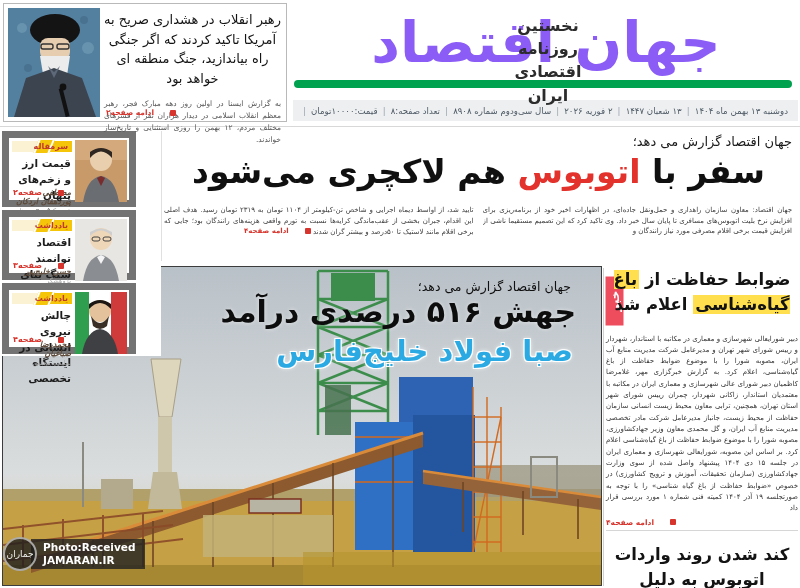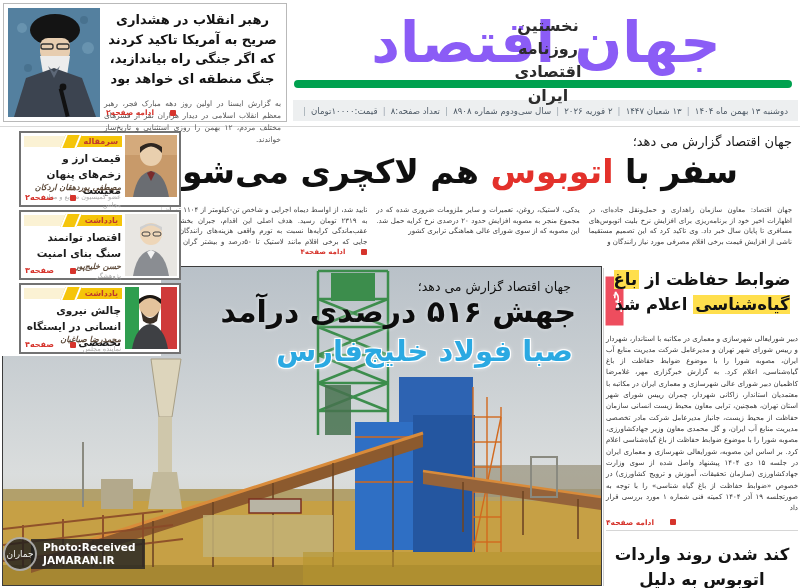--- a/index.html
+++ b/index.html
@@ -5,57 +5,57 @@
   html,body{margin:0;padding:0;}
   body{
     width:800px;height:588px;position:relative;overflow:hidden;background:#fff;
     font-family:"DejaVu Sans","Liberation Sans",sans-serif;direction:rtl;
   }
   .abs{position:absolute;}
   
   #lead-box{left:3px;top:3px;width:284px;height:119px;border:1px solid #b9b9b9;background:#fff;box-sizing:border-box;z-index:6;}
   #lead-photo{position:absolute;left:4px;top:4px;width:92px;height:109px;overflow:hidden;}
   #lead-text{position:absolute;left:100px;right:5px;top:6px;}
-  #lead-headline{font-size:13px;font-weight:bold;line-height:1.5;color:#141414;text-align:center;}
+  #lead-headline{font-size:13px;font-weight:normal;line-height:1.5;color:#141414;text-align:center;}
   #lead-summary{margin-top:10px;font-size:7.5px;line-height:1.6;color:#555;text-align:justify;}
   #lead-more{position:absolute;left:102px;bottom:4px;font-size:7.5px;}
   
   #logo-title{left:300px;top:0;width:492px;height:82px;line-height:86px;text-align:center;
     font-size:56px;font-weight:bold;color:#8b5cf6;letter-spacing:1px;z-index:3;}
   #logo-tagline{left:498px;top:14px;width:100px;text-align:center;font-size:16px;font-weight:bold;
     color:#2c2c2c;line-height:1.45;z-index:4;background:rgba(255,255,255,.0);}
   #logo-swoosh{left:294px;top:80px;width:498px;height:8px;background:#00a14f;border-radius:4px;z-index:3;}
   #date-bar{left:293px;top:100px;width:505px;height:21px;background:#edeff0;display:flex;align-items:center;
     justify-content:space-between;padding:0 10px;box-sizing:border-box;font-size:8.6px;color:#4e5a66;z-index:3;}
   #date-bar .sep{color:#9aa4ad;font-style:normal;}
   #header-rule{left:0;top:126px;width:800px;height:1px;background:#d8d8d8;}
   
   #sidebar-bg{left:0;top:127px;width:161px;height:229px;background:#fff;z-index:4;}
-  .sb-card{position:absolute;left:19px;width:162px;border:2px solid #737373;background:#fff;box-sizing:border-box;z-index:5;}
+  .sb-card{position:absolute;left:2px;width:134px;border:7px solid #737373;background:#fff;box-sizing:border-box;z-index:5;}
   #sb-card-0{top:131px;height:76px;}
   #sb-card-1{top:210px;height:70px;}
   #sb-card-2{top:283px;height:71px;}
   .sb-photo{position:absolute;right:2px;top:2px;width:52px;height:62px;overflow:hidden;}
   .sb-band{position:absolute;left:3px;right:57px;top:3px;height:11px;
     background:linear-gradient(to left,#f5c50a 0,#f5c50a 56%,#fbf2d4 56%,#fbf2d4 100%);}
   .sb-band .notch{position:absolute;left:40%;top:-1px;width:12px;height:13px;background:#f5c50a;
     transform:skewX(-22deg);border-left:2px solid #fff;border-right:2px solid #fff;}
   .sb-band .lbl{position:absolute;right:4px;top:0;font-size:8px;font-weight:bold;color:#c0392b;line-height:11px;}
   .sb-head{position:absolute;top:18px;left:4px;right:58px;font-size:10.5px;font-weight:bold;line-height:1.5;color:#1d1d1d;text-align:right;}
   .sb-meta{position:absolute;left:4px;right:58px;top:50px;text-align:right;}
   .sb-author{font-size:8px;font-weight:bold;color:#5d4a3a;font-style:italic;}
   .sb-role{font-size:6.5px;color:#ababab;margin-top:1px;}
   .sb-more{position:absolute;left:4px;bottom:3px;font-size:8px;}
   
   .red-link{color:#d6342c;font-weight:bold;display:inline-flex;align-items:center;gap:16px;text-decoration:none;}
   .pg-ico{width:6px;height:6px;background:#d6342c;border-radius:1px;display:inline-block;flex:0 0 auto;}
   
   #main-kicker{right:8px;top:134px;font-size:13px;color:#1a1a1a;z-index:3;}
   #main-headline{right:8px;left:165px;top:152px;font-size:33px;font-weight:bold;color:#101010;
-    text-align:left;white-space:nowrap;z-index:3;}
+    text-align:center;white-space:nowrap;z-index:3;}
   #main-headline .red{color:#e3312b;}
   #main-cols{left:164px;right:8px;top:205px;height:58px;display:flex;gap:9px;z-index:3;}
   .mcol{flex:1;font-size:7px;line-height:1.5;text-align:justify;color:#3a3a3a;overflow:hidden;}
   #vrule2{left:161px;top:131px;width:1px;height:130px;background:#e0e0e0;}
   
   #photo-box{left:2px;top:266px;width:600px;height:320px;border:1px solid #3c3c3c;box-sizing:border-box;z-index:1;overflow:hidden;}
   #photo-box svg{display:block;width:100%;height:100%;}
   #photo-kicker{position:absolute;right:30px;top:12px;font-size:12.5px;color:#101010;}
   #photo-h1{position:absolute;right:25px;top:27px;font-size:30px;font-weight:bold;color:#0d0d0d;
     text-shadow:0 0 4px rgba(255,255,255,.55);}
@@ -213,21 +213,20 @@
   </span>
 </div>
 <div id="vrule2" class="abs"></div>
 
 <div id="main-kicker" class="abs">جهان اقتصاد گزارش می دهد؛</div>
 <div id="main-headline" class="abs">
   <span>سفر با </span><span class="red">اتوبوس</span><span> هم لاکچری می‌شود</span>
 </div>
 <div id="main-cols" class="abs">
   <div class="mcol">جهان اقتصاد: معاون سازمان راهداری و حمل‌ونقل جاده‌ای، در اظهارات اخیر خود از برنامه‌ریزی برای افزایش نرخ بلیت اتوبوس‌های مسافری تا پایان سال خبر داد. وی تاکید کرد که این تصمیم مستقیما ناشی از افزایش قیمت برخی اقلام مصرفی مورد نیاز رانندگان و</div>
-  <div class="mcol">یدکی، لاستیک، روغن، تعمیرات و سایر ملزومات ضروری شده که در مجموع منجر به مصوبه افزایش حدود ۲۰ درصدی نرخ کرایه حمل شد. این مصوبه که از سوی شورای عالی هماهنگی ترابری کشور</div>
   <div class="mcol">
     <span>تایید شد، از اواسط دیماه اجرایی و شاخص تن-کیلومتر از ۱۱۰۴ تومان به ۲۳۱۹ تومان رسید. هدف اصلی این اقدام، جبران بخشی از عقب‌ماندگی کرایه‌ها نسبت به تورم واقعی هزینه‌های رانندگان بود؛ جایی که برخی اقلام مانند لاستیک تا ۵۰درصد و بیشتر گران شدند</span>
     <span class="red-link" style="font-size:7px;">
       <span class="pg-ico"></span>
       <span>ادامه صفحه۴</span>
     </span>
   </div>
 </div>
 
 <div id="photo-box" class="abs">

